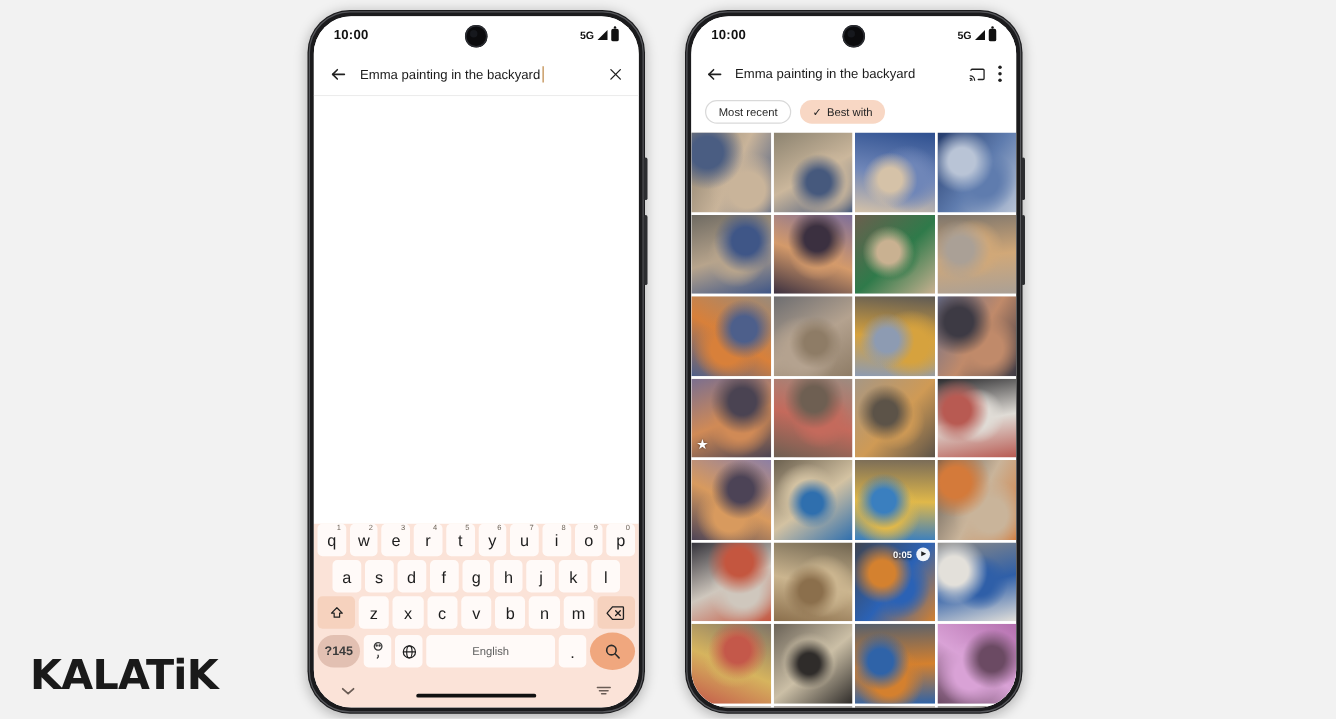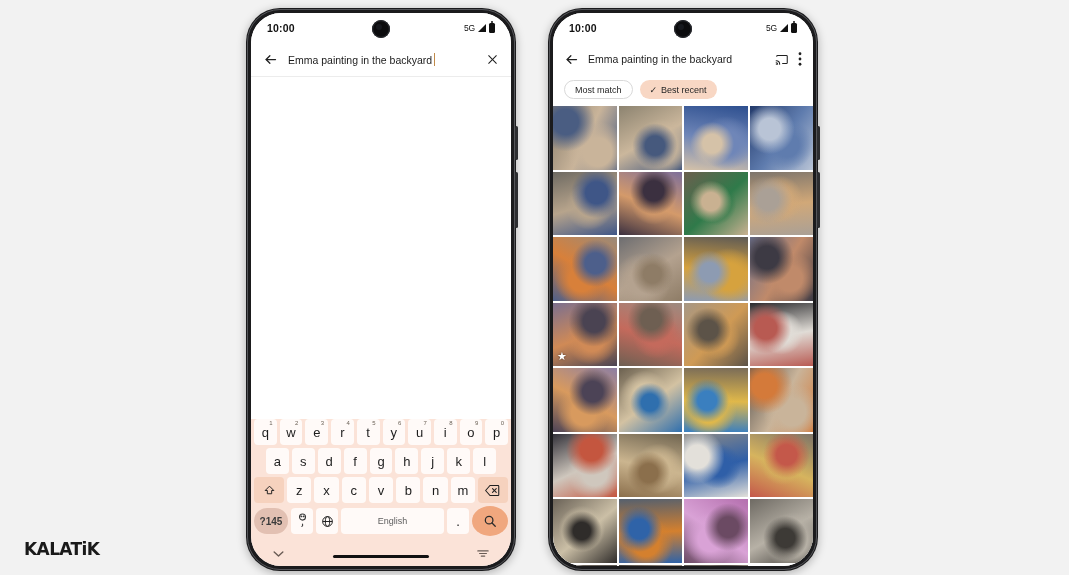--- a/index.html
+++ b/index.html
@@ -49,21 +49,21 @@
     height: 30px;
     display: flex; align-items: center;
     padding: 0 16px;
     font-size: 10.5px; font-weight: bold; color: #111;
     background: #fff;
   }
   .status-time { letter-spacing: .2px; }
   .status-right {
     margin-left: auto; display: flex; align-items: center; gap: 3px;
   }
-  .status-5g { font-size: 8.5px; font-weight: normal; letter-spacing: -.2px; }
+  .status-5g { font-size: 8.5px; font-weight: bold; letter-spacing: -.2px; }
   .sig { width: 0; height: 0; border-left: 8px solid transparent; border-bottom: 8px solid #111; }
   .bat {
     width: 6px; height: 10px; background: #111; border-radius: 1.5px; position: relative;
   }
   .bat::after { content:""; position:absolute; top:-2px; left:1.6px; width:2.8px; height:1.6px; background:#111; border-radius:1px; }
   .punchhole {
     position: absolute; left: 50%; top: 7px; transform: translateX(-50%);
     width: 18px; height: 18px; border-radius: 50%;
     background: #0b0b0d;
     box-shadow: inset 0 0 0 1.2px #2a2c31;
@@ -179,21 +179,21 @@
   }
   .play-dot i {
     width:0;height:0;border-left:4px solid #202020;
     border-top:2.6px solid transparent;border-bottom:2.6px solid transparent;
     margin-left:1px;
   }
 
   
   .logo {
     position: absolute; left: 24px; bottom: 16px;
-    font-size: 17px; font-weight: bold; color: #1a1a1a;
+    font-size: 33px; font-weight: bold; color: #1a1a1a;
     letter-spacing: -0.6px;
     font-family: "DejaVu Sans", sans-serif;
   }
 </style>
 </head>
 <body>
 
 <div id="stage">
 
   <div class="phone left">
@@ -361,25 +361,25 @@
           <svg width="4" height="14" viewBox="0 0 4 16" fill="#202020">
             <circle cx="2" cy="2" r="1.6"></circle>
               <circle cx="2" cy="8" r="1.6"></circle>
               <circle cx="2" cy="14" r="1.6"></circle>
           </svg>
         </span>
       </div>
 
       <div class="chips" id="chip-row">
           <div class="chip outline">
-            <span>Most match</span>
+            <span>Most recent</span>
           </div>
           <div class="chip filled">
             <span style="font-size: 9px;">✓</span>
-            <span>Best recent</span>
+            <span>Best with</span>
           </div>
         </div>
 
       <div class="grid" id="photo-grid">
           <div class="cell">
             <div class="art" style="background: radial-gradient(circle at 20% 25%, rgb(74, 93, 130) 0px, rgb(74, 93, 130) 18%, transparent 42%), radial-gradient(circle at 70% 72%, rgb(201, 180, 154) 0px, rgb(201, 180, 154) 22%, transparent 48%), linear-gradient(115deg, rgb(138, 127, 109) 0%, rgb(201, 180, 154) 52%, rgb(74, 93, 130) 100%);"></div>
           </div>
           <div class="cell">
             <div class="art" style="background: radial-gradient(circle at 57% 62%, rgb(70, 89, 125) 0px, rgb(70, 89, 125) 18%, transparent 42%), radial-gradient(circle at 68% 65%, rgb(203, 183, 156) 0px, rgb(203, 183, 156) 22%, transparent 48%), linear-gradient(152deg, rgb(140, 131, 112) 0%, rgb(203, 183, 156) 52%, rgb(70, 89, 125) 100%);"></div>
           </div>
@@ -436,20 +436,29 @@
             <div class="art" style="background: radial-gradient(circle at 36% 51%, rgb(58, 127, 191) 0px, rgb(58, 127, 191) 18%, transparent 42%), radial-gradient(circle at 39% 66%, rgb(224, 184, 74) 0px, rgb(224, 184, 74) 22%, transparent 48%), linear-gradient(181deg, rgb(122, 108, 88) 0%, rgb(224, 184, 74) 52%, rgb(58, 127, 191) 100%);"></div>
           </div>
           <div class="cell">
             <div class="art" style="background: radial-gradient(circle at 23% 28%, rgb(212, 122, 58) 0px, rgb(212, 122, 58) 18%, transparent 42%), radial-gradient(circle at 67% 69%, rgb(201, 180, 154) 0px, rgb(201, 180, 154) 22%, transparent 48%), linear-gradient(118deg, rgb(90, 85, 80) 0%, rgb(201, 180, 154) 52%, rgb(212, 122, 58) 100%);"></div>
           </div>
           <div class="cell">
             <div class="art" style="background: radial-gradient(circle at 60% 25%, rgb(196, 86, 63) 0px, rgb(196, 86, 63) 18%, transparent 42%), radial-gradient(circle at 65% 62%, rgb(207, 199, 189) 0px, rgb(207, 199, 189) 22%, transparent 48%), linear-gradient(155deg, rgb(51, 50, 58) 0%, rgb(207, 199, 189) 52%, rgb(196, 86, 63) 100%);"></div>
           </div>
           <div class="cell">
             <div class="art" style="background: radial-gradient(circle at 47% 62%, rgb(139, 111, 76) 0px, rgb(139, 111, 76) 18%, transparent 42%), radial-gradient(circle at 63% 55%, rgb(203, 181, 143) 0px, rgb(203, 181, 143) 22%, transparent 48%), linear-gradient(192deg, rgb(111, 100, 80) 0%, rgb(203, 181, 143) 52%, rgb(139, 111, 76) 100%);"></div>
+          </div>
+          <div class="cell">
+            <div class="art" style="background: radial-gradient(circle at 34% 39%, rgb(212, 129, 47) 0px, rgb(212, 129, 47) 18%, transparent 42%), radial-gradient(circle at 56% 58%, rgb(43, 98, 181) 0px, rgb(43, 98, 181) 22%, transparent 48%), linear-gradient(129deg, rgb(63, 68, 80) 0%, rgb(43, 98, 181) 52%, rgb(212, 129, 47) 100%);"></div>
+            <span class="badge-vid">
+              <span>0:05</span>
+              <span class="play-dot">
+                <i></i>
+              </span>
+            </span>
           </div>
           <div class="cell">
             <div class="art" style="background: radial-gradient(circle at 21% 36%, rgb(227, 224, 218) 0px, rgb(227, 224, 218) 18%, transparent 42%), radial-gradient(circle at 54% 51%, rgb(47, 95, 168) 0px, rgb(47, 95, 168) 22%, transparent 48%), linear-gradient(166deg, rgb(140, 138, 134) 0%, rgb(47, 95, 168) 52%, rgb(227, 224, 218) 100%);"></div>
           </div>
           <div class="cell">
             <div class="art" style="background: radial-gradient(circle at 58% 33%, rgb(196, 88, 74) 0px, rgb(196, 88, 74) 18%, transparent 42%), radial-gradient(circle at 52% 44%, rgb(214, 180, 94) 0px, rgb(214, 180, 94) 22%, transparent 48%), linear-gradient(203deg, rgb(126, 116, 104) 0%, rgb(214, 180, 94) 52%, rgb(196, 88, 74) 100%);"></div>
           </div>
           <div class="cell">
             <div class="art" style="background: radial-gradient(circle at 45% 50%, rgb(47, 44, 42) 0px, rgb(47, 44, 42) 18%, transparent 42%), radial-gradient(circle at 45% 47%, rgb(203, 191, 166) 0px, rgb(203, 191, 166) 22%, transparent 48%), linear-gradient(140deg, rgb(106, 98, 87) 0%, rgb(203, 191, 166) 52%, rgb(47, 44, 42) 100%);"></div>
           </div>

